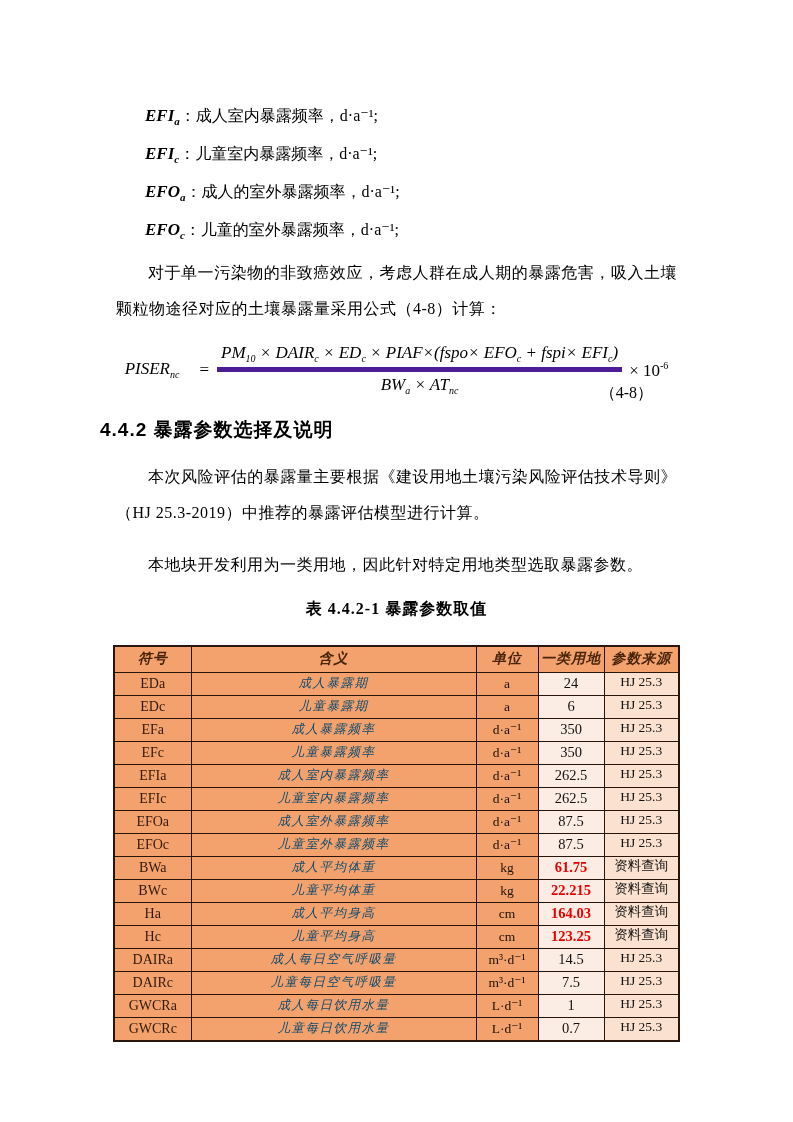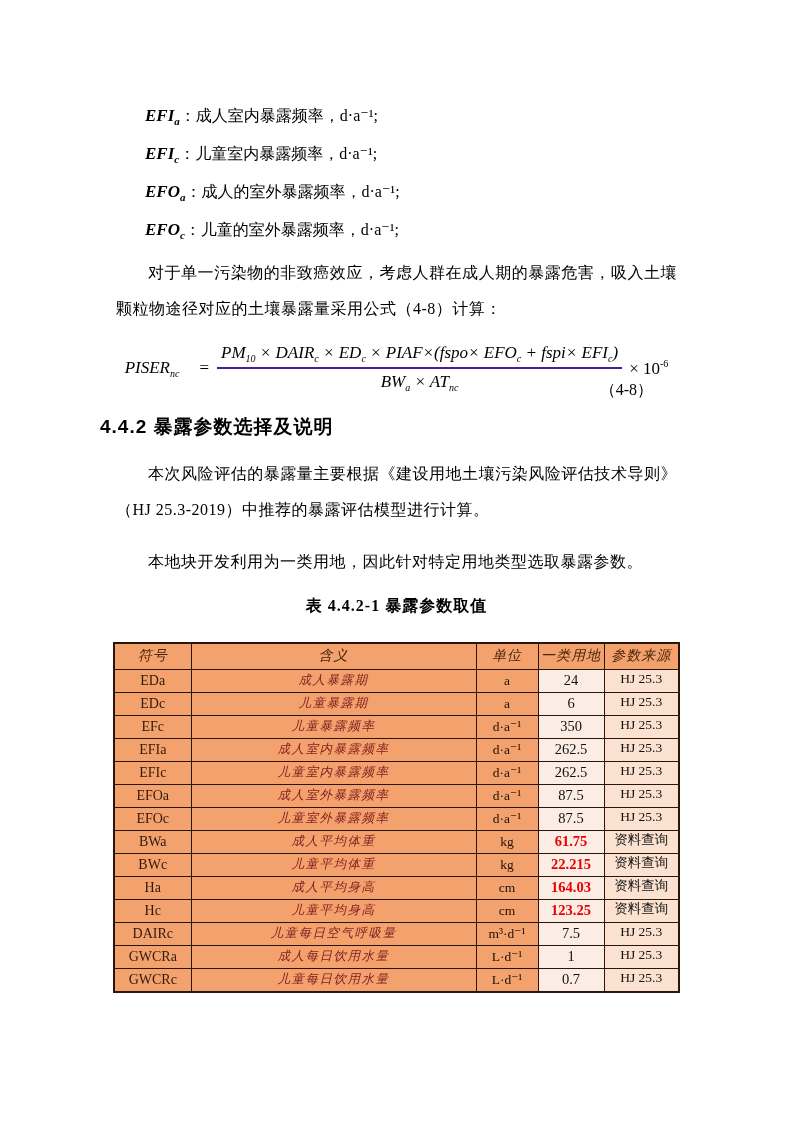--- a/index.html
+++ b/index.html
@@ -17,35 +17,35 @@
   .body-par{margin:16px;font-size:16px;line-height:36px;text-align:justify;text-indent:2em;letter-spacing:.5px;}
   .mt6{margin-top:6px;}
   
   .formula-wrap{display:flex;justify-content:center;align-items:center;margin-top:10px;font-size:17px;}
   .formula-wrap i{font-style:italic;font-weight:normal;}
   .formula-wrap sub{font-size:10px;font-style:italic;}
   .lhs{margin-right:20px;}
   .eq{margin-right:8px;}
   .frac{display:inline-block;text-align:center;}
   .frac .num{display:block;padding:0 4px 3px 4px;white-space:nowrap;}
-  .frac .den{display:block;border-top:2px solid #4c1d95;padding-top:3px;}
+  .frac .den{display:block;border-top:5px solid #4c1d95;padding-top:3px;}
   .mult{margin-left:7px;font-style:normal;}
   .mult sup{font-size:10px;}
   .eq-number{text-align:right;padding-right:40px;font-size:16px;margin-top:-14px;height:22px;}
   
   h2.sec{font-family:"Liberation Sans","DejaVu Sans",sans-serif;font-size:19px;font-weight:bold;margin:12px 0 8px 0;letter-spacing:1px;}
   
   .caption{text-align:center;font-weight:bold;font-size:16px;margin:10px 0 25px 0;letter-spacing:1px;}
   
   table.params{border-collapse:collapse;margin-left:13px;width:565px;table-layout:fixed;border:2px solid #2a150a;}
   table.params th,table.params td{border:1px solid #2a150a;text-align:center;overflow:hidden;white-space:nowrap;padding:0;}
-  table.params th{background:#F3A26E;font-style:italic;font-weight:normal;font-size:14px;height:25px;color:#4a2408;letter-spacing:1px;}
+  table.params th{background:#F3A26E;font-style:italic;font-weight:bold;font-size:14px;height:25px;color:#4a2408;letter-spacing:1px;}
   table.params td{height:22px;}
   .c-sym{background:#F3A26E;font-size:14px;color:#33190a;}
-  .c-mean{background:#F3A26E;font-style:italic;font-size:12.5px;letter-spacing:1.5px;color:#7f1d1d;}
+  .c-mean{background:#F3A26E;font-style:italic;font-size:12.5px;letter-spacing:1.5px;color:#0c4a6e;}
   .c-unit{background:#F3A26E;font-size:13.5px;color:#1e1208;}
   .c-val{background:#FBEDE4;font-size:14.5px;color:#111;}
   .c-val.red{color:#E80000;font-weight:bold;}
   .c-src{background:#FBE2D0;font-size:13.5px;vertical-align:top;line-height:17px;padding-top:2px;color:#111;}
   
   .footer{text-align:center;font-weight:bold;font-size:15px;margin-top:12px;}
 </style>
 </head>
 <body>
 
@@ -104,20 +104,27 @@
         <td class="c-src">HJ 25.3</td>
       </tr>
       <tr>
         <td class="c-sym">EDc</td>
         <td class="c-mean">儿童暴露期</td>
         <td class="c-unit">a</td>
         <td class="c-val">6</td>
         <td class="c-src">HJ 25.3</td>
       </tr>
       <tr>
+        <td class="c-sym">EFa</td>
+        <td class="c-mean">成人暴露频率</td>
+        <td class="c-unit">d·a⁻¹</td>
+        <td class="c-val">350</td>
+        <td class="c-src">HJ 25.3</td>
+      </tr>
+      <tr>
         <td class="c-sym">EFc</td>
         <td class="c-mean">儿童暴露频率</td>
         <td class="c-unit">d·a⁻¹</td>
         <td class="c-val">350</td>
         <td class="c-src">HJ 25.3</td>
       </tr>
       <tr>
         <td class="c-sym">EFIa</td>
         <td class="c-mean">成人室内暴露频率</td>
         <td class="c-unit">d·a⁻¹</td>
@@ -167,20 +174,27 @@
         <td class="c-src">资料查询</td>
       </tr>
       <tr>
         <td class="c-sym">Hc</td>
         <td class="c-mean">儿童平均身高</td>
         <td class="c-unit">cm</td>
         <td class="c-val red">123.25</td>
         <td class="c-src">资料查询</td>
       </tr>
       <tr>
+        <td class="c-sym">DAIRa</td>
+        <td class="c-mean">成人每日空气呼吸量</td>
+        <td class="c-unit">m³·d⁻¹</td>
+        <td class="c-val">14.5</td>
+        <td class="c-src">HJ 25.3</td>
+      </tr>
+      <tr>
         <td class="c-sym">DAIRc</td>
         <td class="c-mean">儿童每日空气呼吸量</td>
         <td class="c-unit">m³·d⁻¹</td>
         <td class="c-val">7.5</td>
         <td class="c-src">HJ 25.3</td>
       </tr>
       <tr>
         <td class="c-sym">GWCRa</td>
         <td class="c-mean">成人每日饮用水量</td>
         <td class="c-unit">L·d⁻¹</td>

